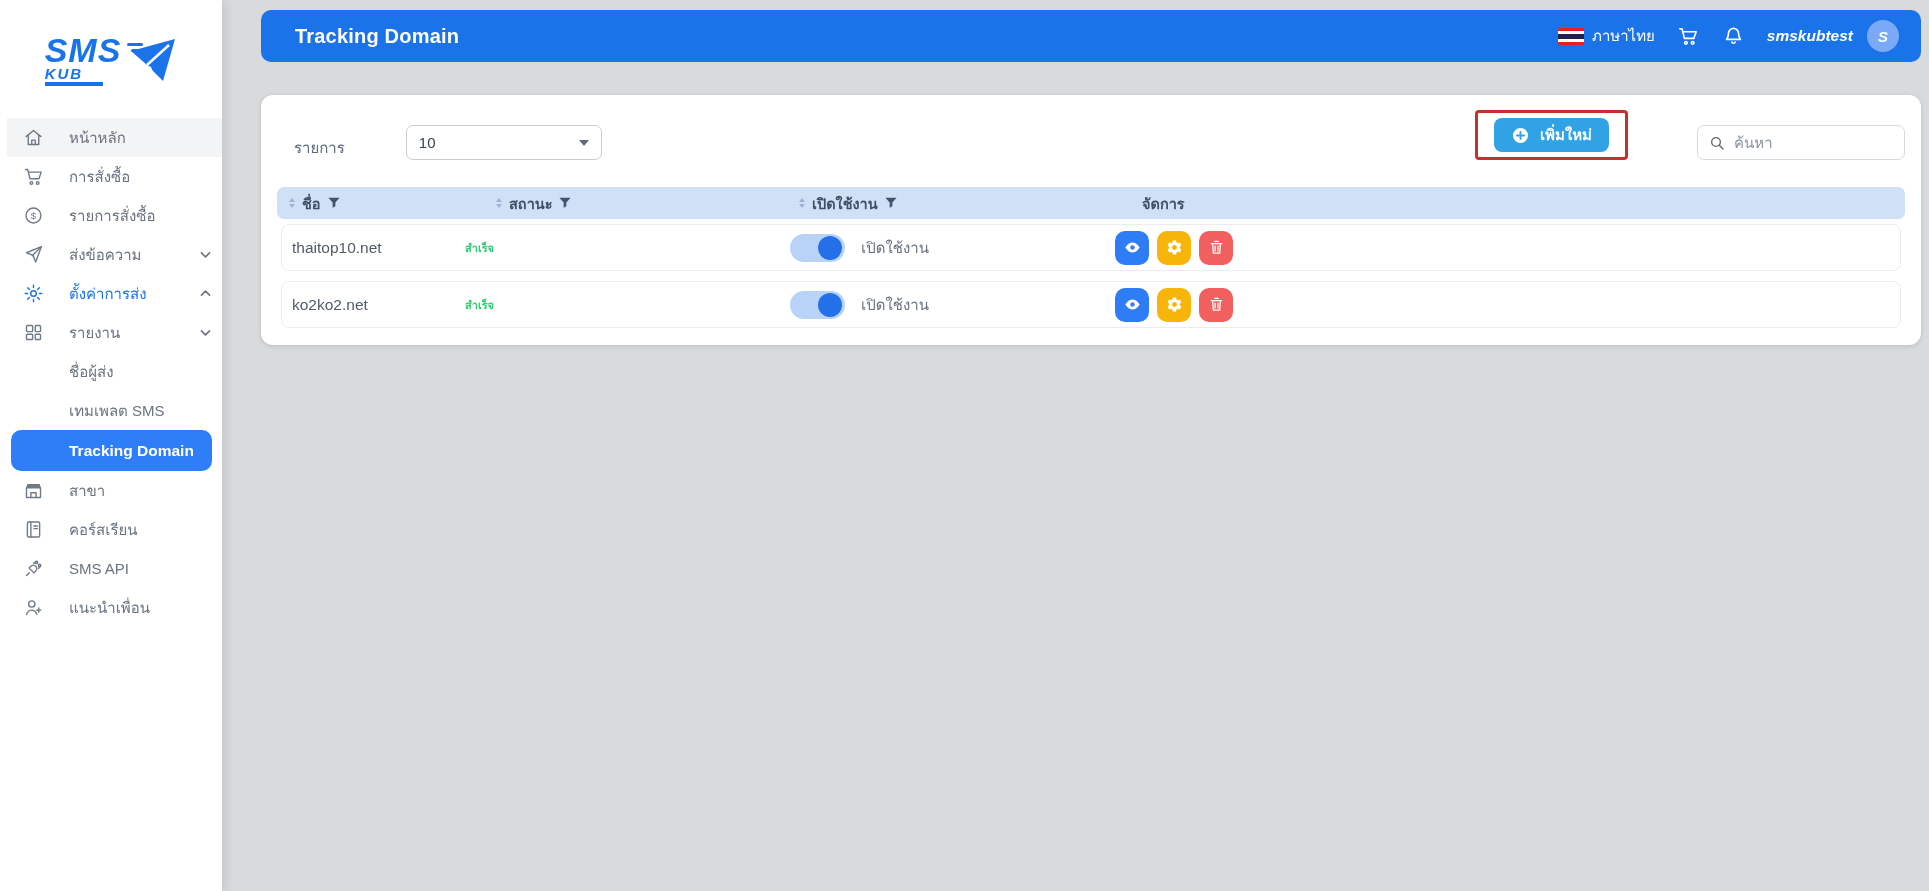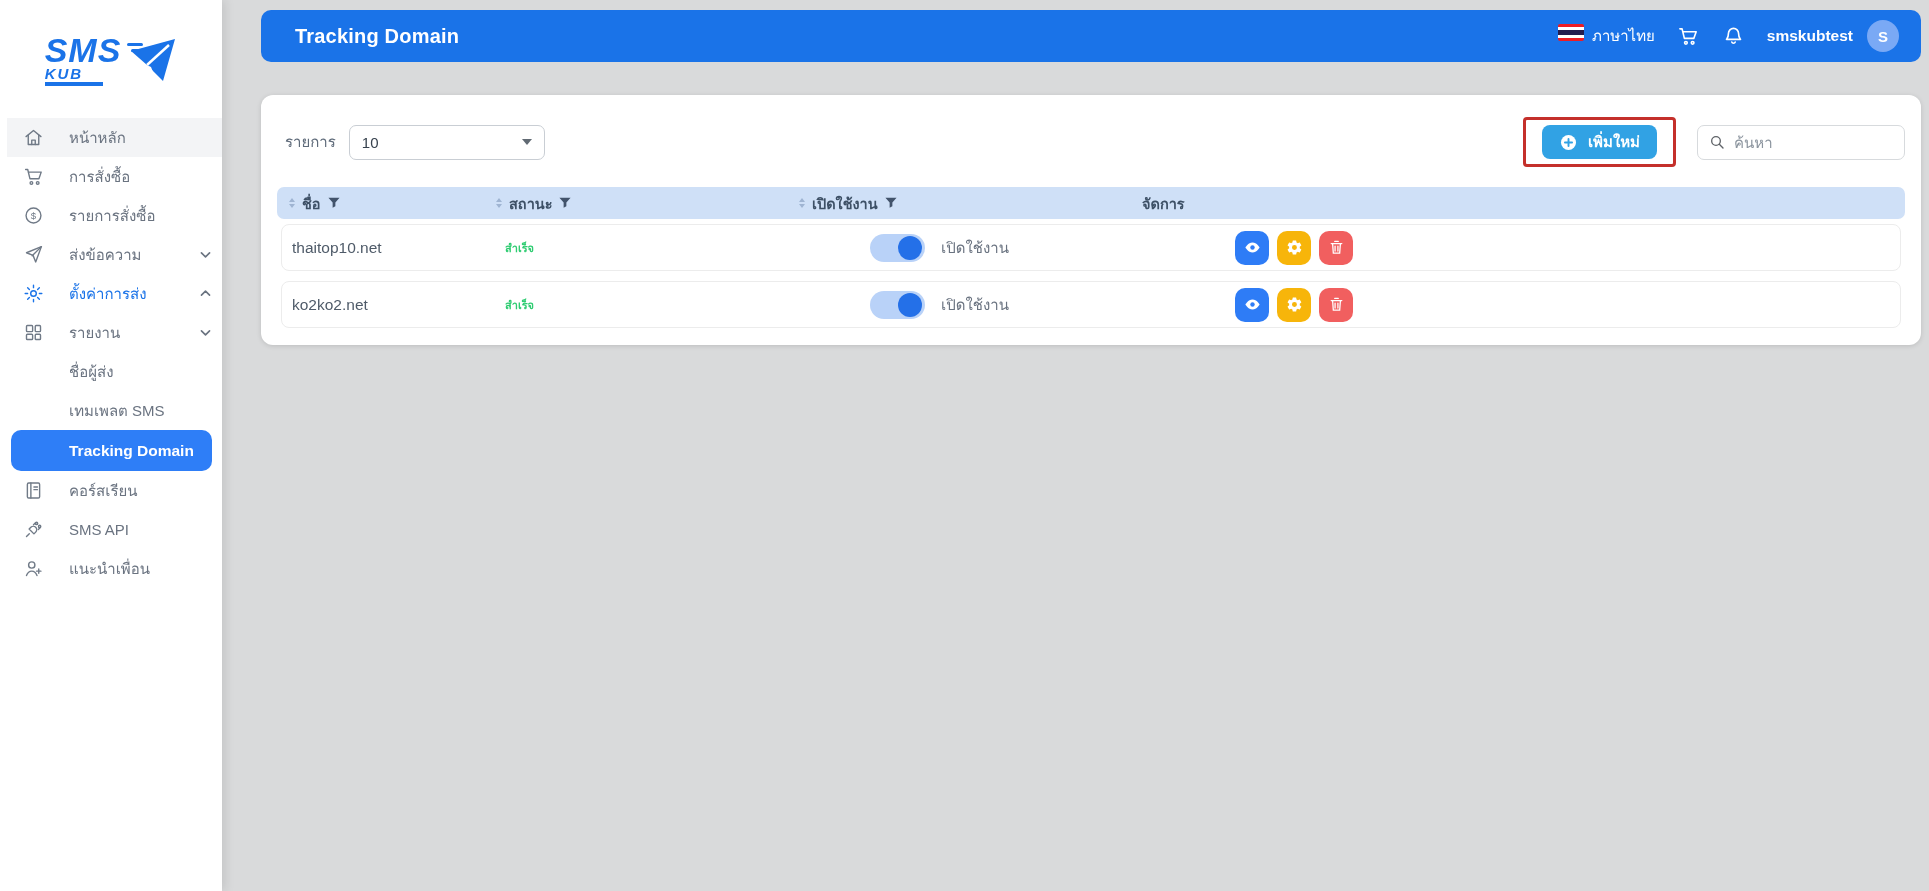--- a/index.html
+++ b/index.html
@@ -34,38 +34,38 @@
   .menu-item.active { background:#2e7ef7; border-radius:10px; margin:0 10px 0 4px; height:41px; padding-left:58px; }
   .menu-item.active .mi-label { color:#fff; font-weight:700; font-size:15.5px; }
   
   .topbar {
     position:absolute; left:261px; top:10px; width:1660px; height:52px;
     background:#1a73e8; border-radius:10px; display:flex; align-items:center;
     padding:0 22px 0 34px; color:#fff;
   }
   .page-title { font-size:20px; font-weight:700; letter-spacing:.2px; }
   .tb-right { margin-left:auto; display:flex; align-items:center; gap:22px; }
-  .lang { display:flex; align-items:flex-start; gap:8px; cursor:pointer; }
+  .lang { display:flex; align-items:center; gap:8px; cursor:pointer; }
   .flag { width:26px; height:17px; border-radius:2px; overflow:hidden; display:flex; flex-direction:column; }
   .flag i { display:block; }
   .f-red { height:3px; background:#ed1c24; }
   .f-white { height:3px; background:#ffffff; }
   .f-navy { height:5px; background:#241d4f; }
   .lang-label { font-size:15px; }
   .tb-ic { display:flex; cursor:pointer; }
   .tb-ic svg { width:23px; height:23px; stroke:#fff; fill:none; stroke-width:1.7; stroke-linecap:round; stroke-linejoin:round; }
-  .user { display:flex; align-items:center; gap:14px; cursor:pointer; }
+  .user { display:flex; align-items:center; gap:14px; cursor:pointer;font-style:italic; }
   .username { font-size:15.5px; font-weight:600; }
   .avatar { width:32px; height:32px; border-radius:50%; background:#7aa9f5; display:flex; align-items:center; justify-content:center; font-size:15px; font-weight:700; color:#fff; }
   
   .card {
     position:absolute; left:261px; top:95px; width:1660px; height:250px;
     background:#fff; border-radius:12px; box-shadow:0 1px 5px rgba(0,0,0,.13);
   }
-  .controls { position:absolute; left:24px; right:16px; top:29px; height:36px; display:flex; align-items:center; }
+  .controls { position:absolute; left:33px; right:16px; top:29px; height:36px; display:flex; align-items:flex-end;gap:48px; }
   .pp-label { font-size:15px; color:#5f6b7a; margin-right:13px; }
   .select-box { width:196px; height:35px; border:1px solid #c9ced4; border-radius:7px; background:#fff; display:flex; align-items:center; padding:0 12px; cursor:pointer; }
   .select-value { font-size:15px; color:#37424e; }
   .select-caret { margin-left:auto; width:0; height:0; border-left:5px solid transparent; border-right:5px solid transparent; border-top:6px solid #616a73; }
   .ctrl-spacer { flex:1; }
   .annotation-box { border:3px solid #c4302b; border-radius:4px; padding:5px 16px; margin-right:21px; }
   .add-btn { height:34px; background:#31a2e4; border:none; border-radius:8px; color:#fff; font-size:15px; font-weight:600; display:flex; align-items:center; gap:10px; padding:0 17px; cursor:pointer; font-family:inherit; }
   .add-btn svg { width:19px; height:19px; }
   .search-box { width:208px; height:35px; border:1px solid #d7dadd; border-radius:7px; background:#fff; display:flex; align-items:center; padding:0 11px; gap:9px; }
   .search-box svg { width:16px; height:16px; stroke:#5f6368; fill:none; stroke-width:2; stroke-linecap:round; flex:0 0 16px; }
@@ -81,21 +81,21 @@
   .th-label { font-size:14.5px; font-weight:700; color:#3d5066; }
   .sort { display:flex; flex-direction:column; gap:2px; }
   .sort i { display:block; width:0; height:0; border-left:3.5px solid transparent; border-right:3.5px solid transparent; }
   .sort .up { border-bottom:4px solid #9fb4d2; }
   .sort .dn { border-top:4px solid #9fb4d2; }
   .funnel { display:flex; cursor:pointer; }
   .funnel svg { width:12px; height:12px; fill:#42536b; }
   .trow {
     position:absolute; left:20px; width:calc(100% - 40px); height:47px;
     border:1px solid #ececec; border-radius:8px; background:#fff;
-    display:grid; grid-template-columns:173px 325px 325px auto; align-items:center; padding-left:10px;gap:40px;
+    display:grid; grid-template-columns:173px 325px 325px auto; align-items:center; padding-left:10px;
   }
   .trow.r1 { top:129px; }
   .trow.r2 { top:186px; }
   .cell-name { font-size:15.5px; color:#4f5b69; }
   .cell-status { font-size:11px; font-weight:700; color:#2ecc71; }
   .cell-enable { display:flex; align-items:center; gap:16px; }
   .toggle { width:55px; height:28px; border-radius:14px; background:#b9d2f8; position:relative; cursor:pointer; flex:0 0 55px; }
   .toggle .knob { position:absolute; right:3px; top:2px; width:24px; height:24px; border-radius:50%; background:#2470e8; }
   .enable-label { font-size:15px; color:#6a7380; }
   .cell-actions { display:flex; align-items:center; gap:8px; }
@@ -210,20 +210,30 @@
     </div>
 
     <div class="menu-item sub">
       <span class="mi-label">เทมเพลต SMS</span>
     </div>
 
     <div class="menu-item active">
       <span class="mi-label">Tracking Domain</span>
     </div>
 
+    <div class="menu-item">
+      <span class="mi-icon">
+        <svg viewBox="0 0 24 24">
+            <path d="M4 9h16v11H4z"></path>
+            <path d="M3.5 9 5 4.5h14L20.5 9" class="fill"></path>
+            <path d="M9 20v-5.5h6V20"></path>
+          </svg>
+      </span>
+      <span class="mi-label">สาขา</span>
+    </div>
 
     <div class="menu-item">
       <span class="mi-icon">
         <svg viewBox="0 0 24 24">
             <rect x="5" y="3.5" width="14" height="17" rx="1.5"></rect>
             <path d="M9 3.5v17"></path>
             <path d="M12.5 8h4M12.5 11h4"></path>
           </svg>
       </span>
       <span class="mi-label">คอร์สเรียน</span>

